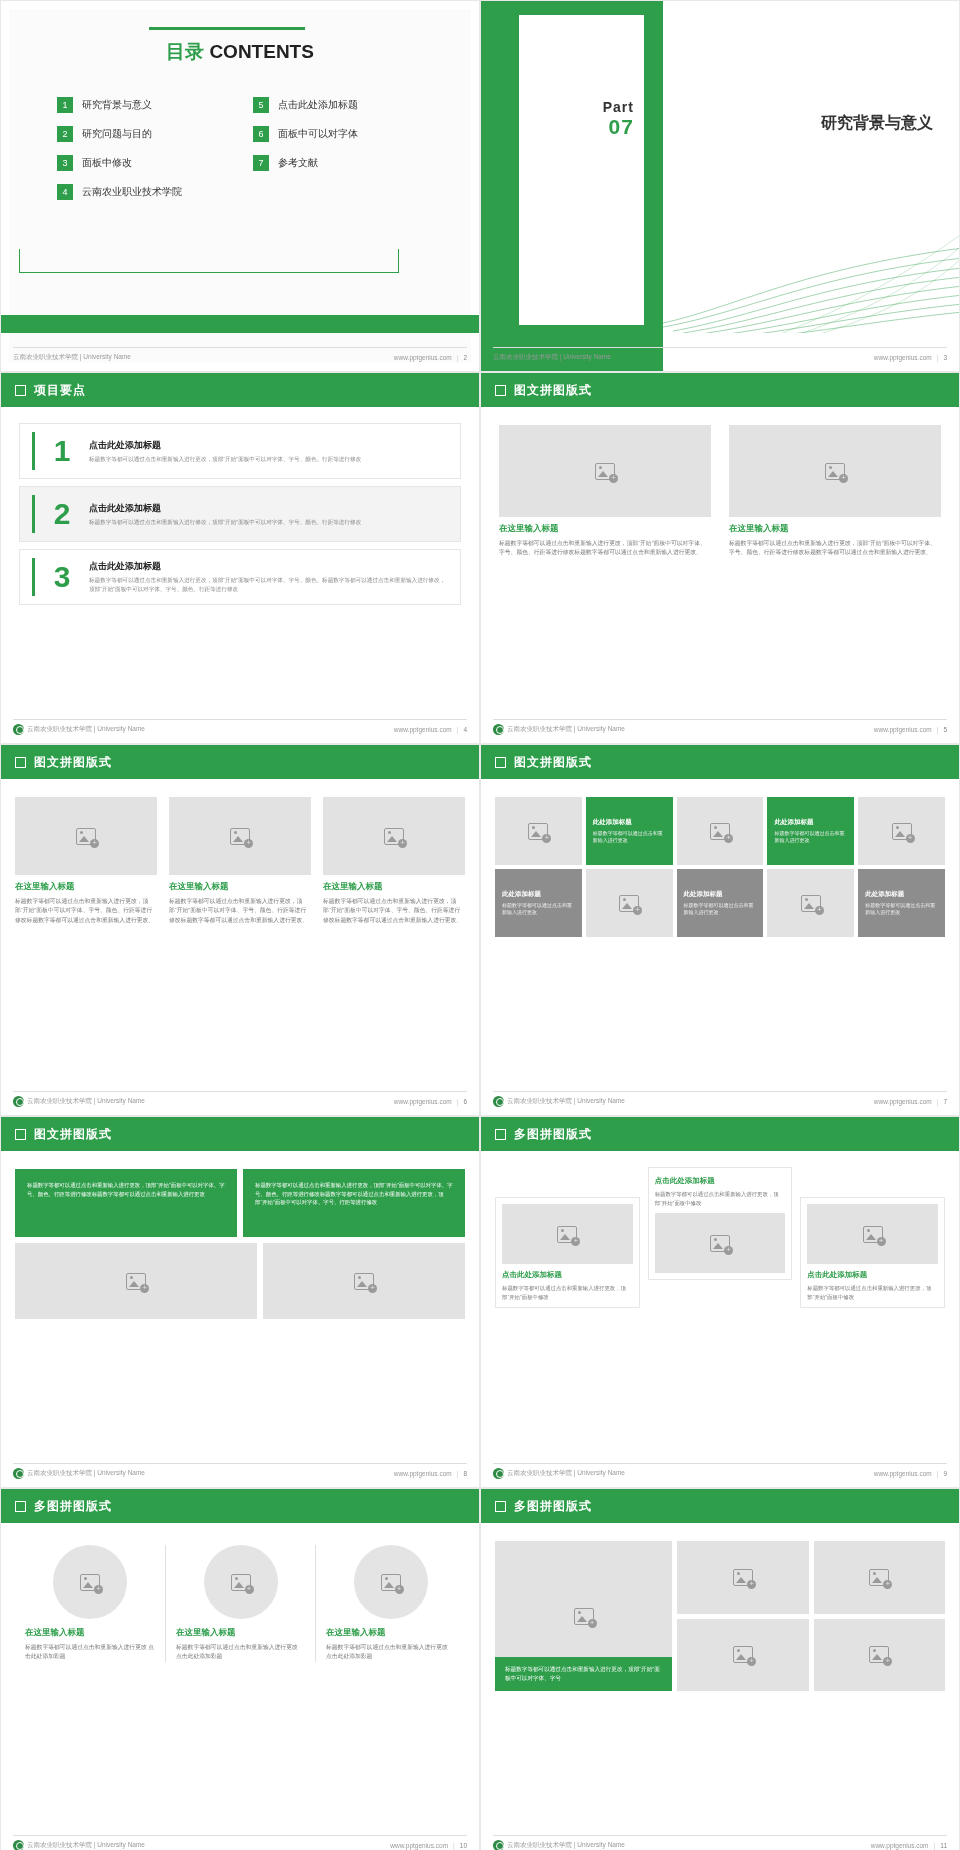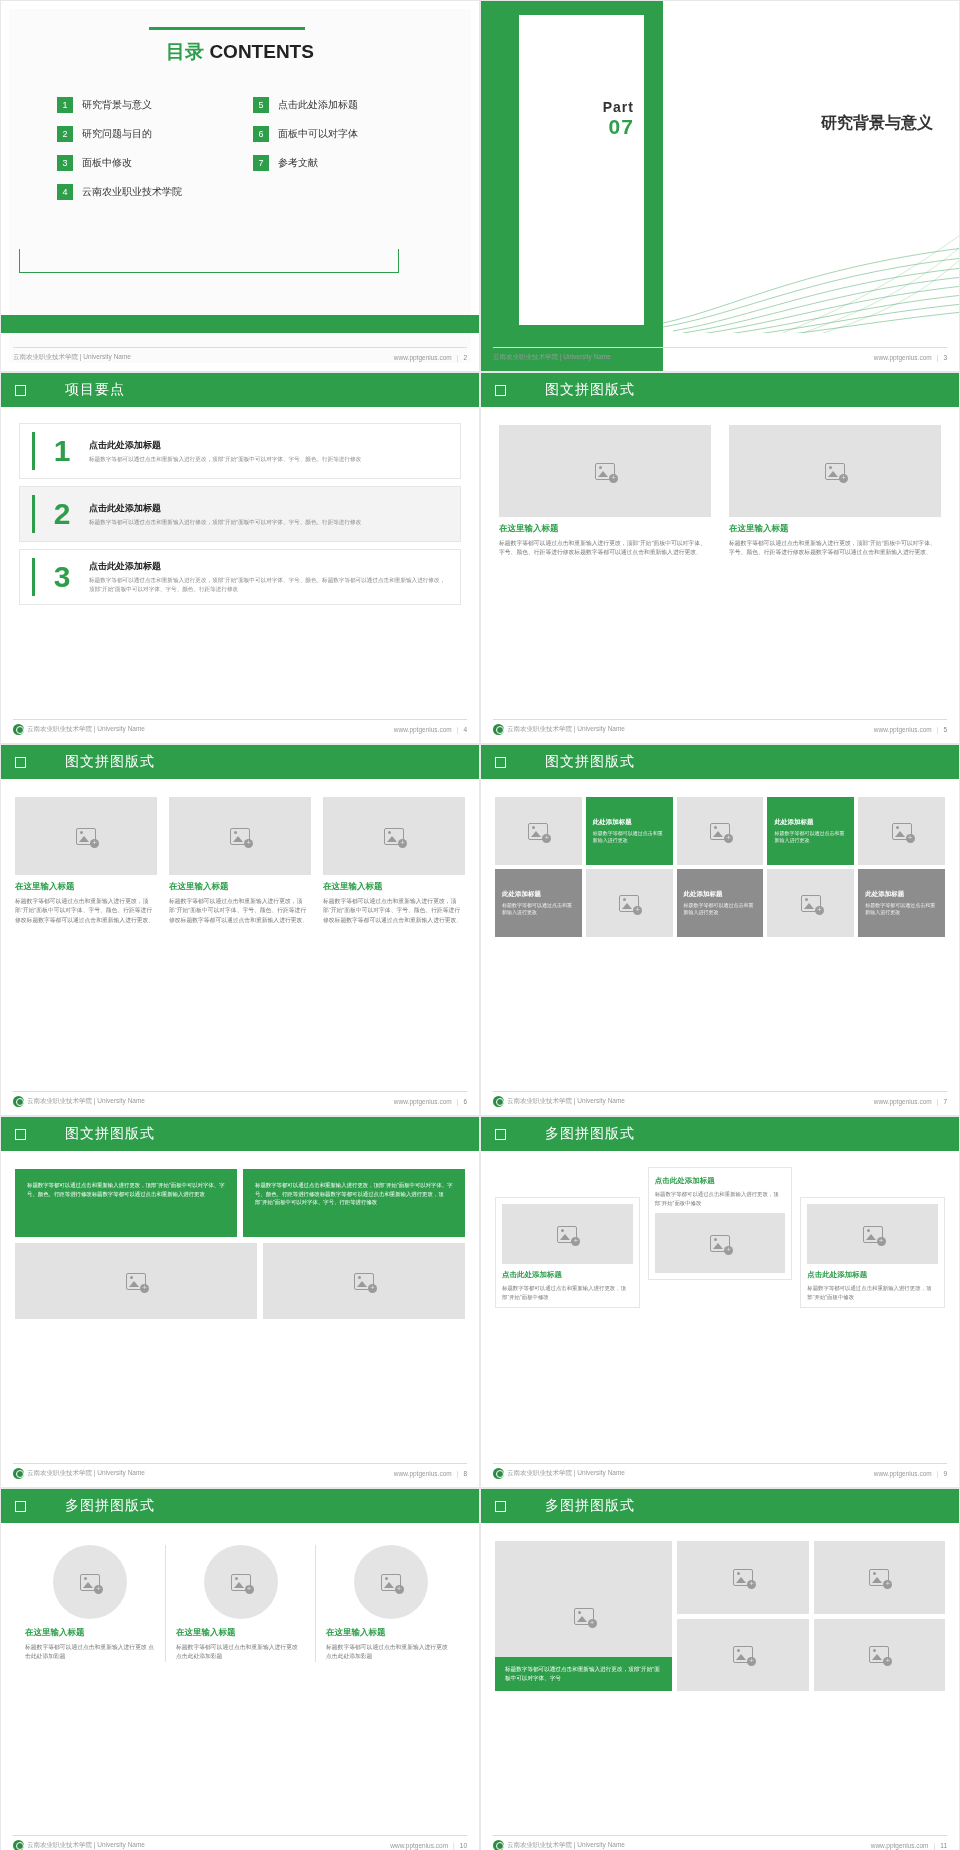--- a/index.html
+++ b/index.html
@@ -70,24 +70,23 @@
     padding-left: 14px;
     gap: 8px;
   }
   .hdr .box {
     width: 11px; height: 11px;
     border: 1.5px solid #ffffff;
     display: inline-block;
   }
   .hdr .t {
     color: #ffffff;
-    font-size: 14px;
-    font-weight: normal;
+    font-size: 12px;
+    font-weight: bold;
     letter-spacing: 1px;
-    margin-left: 31px;
   }
 
   
   .s2-topline { position:absolute; left:140px; top:18px; width:156px; height:3px; background:#2e9e4b; }
   .s2-title { position:absolute; top:30px; left:0; right:0; text-align:center; font-size:19px; font-weight:bold; }
   .s2-title .cn { color:#2e9e4b; }
   .s2-title .en { color:#222; }
   .s2-grid {
     position:absolute; left:48px; top:88px; right:40px;
     display:grid; grid-template-columns: 1fr 1fr; row-gap: 13px; column-gap: 18px;

